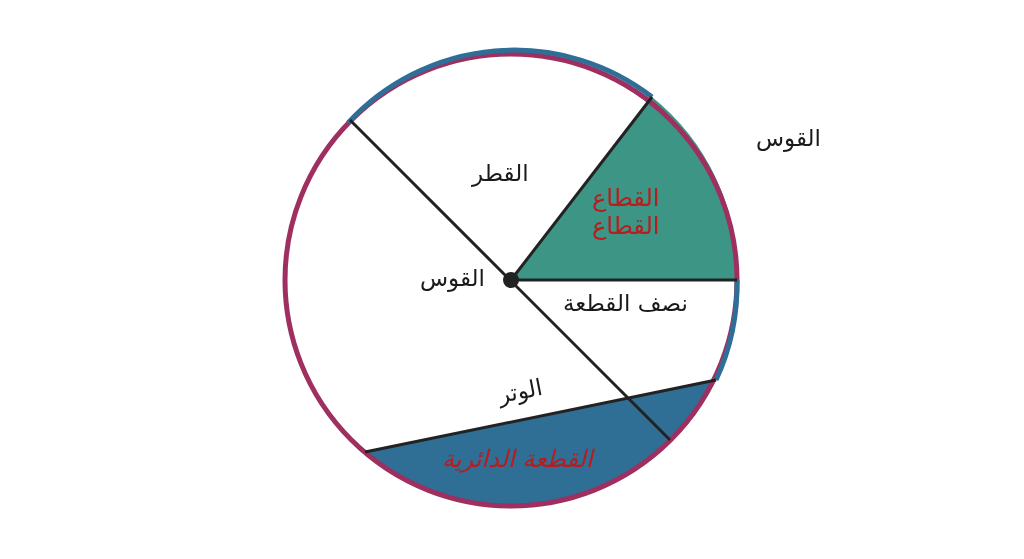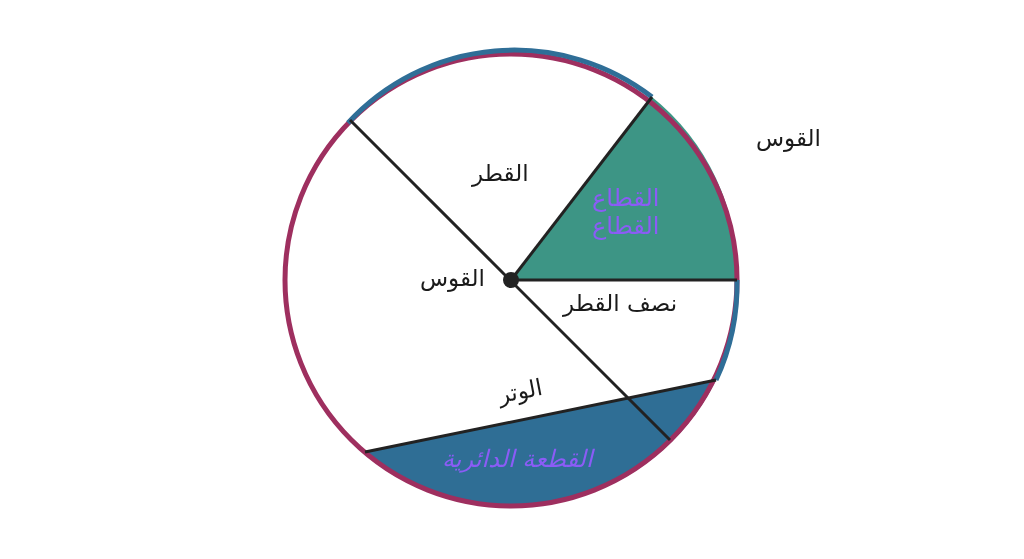--- a/index.html
+++ b/index.html
@@ -1,21 +1,21 @@
 <!DOCTYPE html>
 <html><head>
   <meta charset="utf-8">
   <style>
     html, body { margin: 0; padding: 0; background: #ffffff; }
     body { width: 1024px; height: 559px; position: relative; overflow: hidden;
            font-family: "DejaVu Sans", sans-serif; }
     svg { position: absolute; left: 0; top: 0; }
     .lbl { position: absolute; font-size: 23px; color: #1a1a1a; direction: rtl;
            white-space: nowrap; line-height: 1.15; text-align: center; }
-    .lbl.light { color: #8b5cf6; }
+    .lbl.light { color: #b91c1c; }
   </style>
 </head>
 <body>
 
 <svg width="1024" height="559" viewBox="0 0 1024 559">
 
   <path d="M511,280 L652,97 A226,226 0 0 1 737,280 Z" fill="#3d9585"></path>
 
   <path d="M365,452 L716,380 A226,226 0 0 1 365,452 Z" fill="#2f6e95"></path>
 
@@ -39,17 +39,17 @@
 
 <div class="lbl" style="left:420px; top:265px;">القوس</div>
 
 <div class="lbl light" style="left:592px; top:185px; font-size:24px;">
   <div>القطاع</div>
   <div>القطاع</div>
 </div>
 
 <div class="lbl" style="left:732px; top:125px;margin-left:24px;">القوس</div>
 
-<div class="lbl" style="left:563px; top:290px;">نصف القطر</div>
+<div class="lbl" style="left:563px; top:290px;">نصف القطعة</div>
 
 <div class="lbl" style="left:498px; top:378px; transform:rotate(-11deg);">الوتر</div>
 
 <div class="lbl light" style="left:442px; top:446px; font-size:24px;font-style:italic;">القطعة الدائرية</div>
 
 </body></html>

